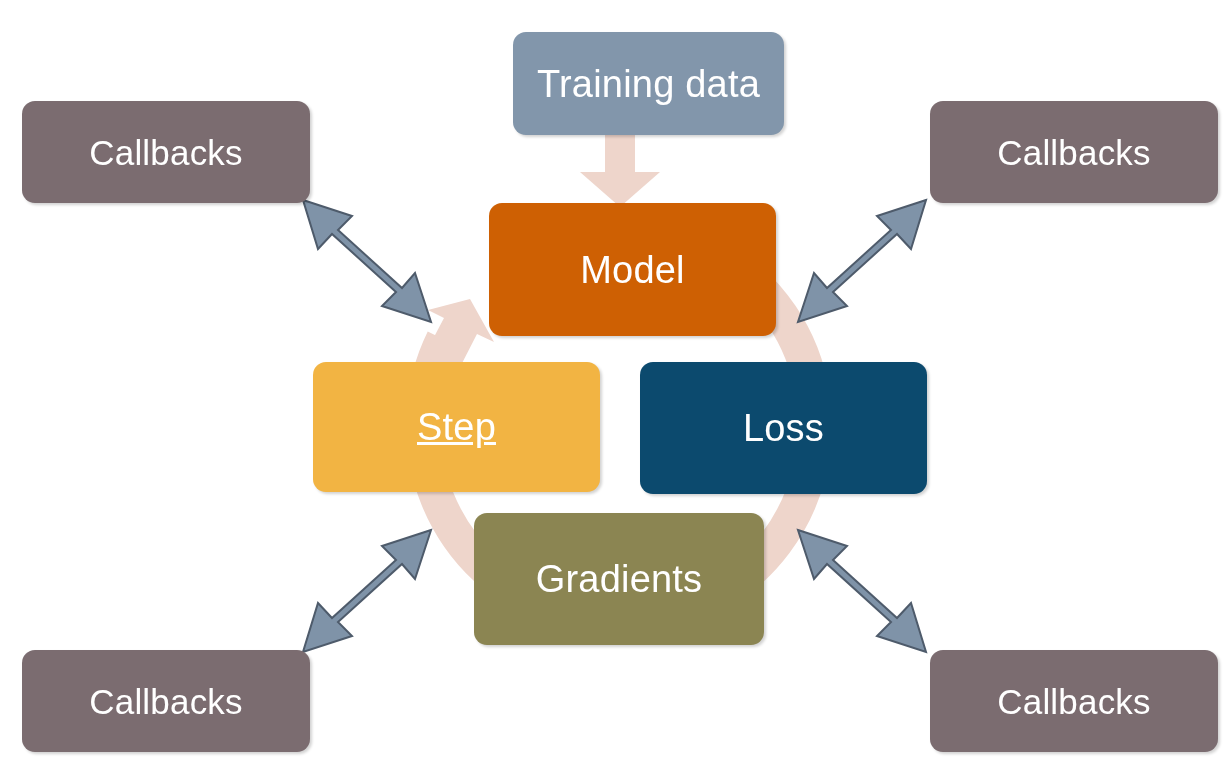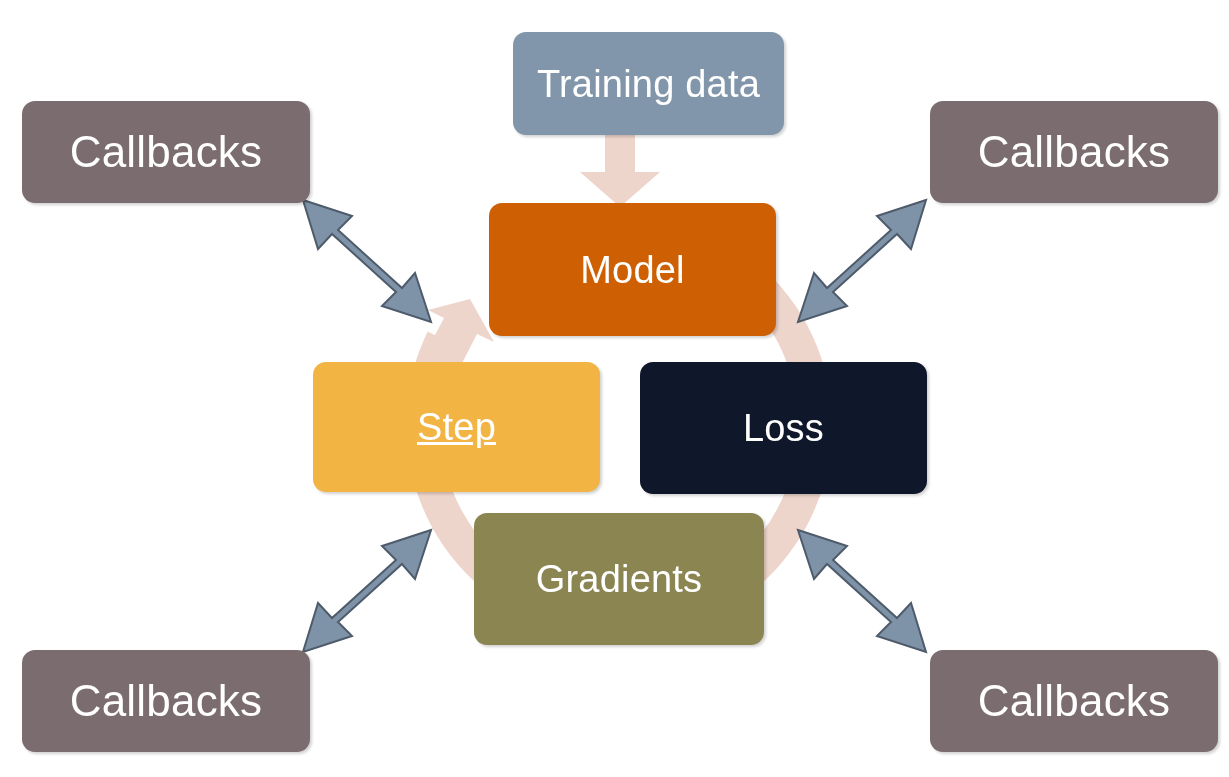--- a/index.html
+++ b/index.html
@@ -60,21 +60,21 @@
   #node-step          { left: 313px;  top: 362px; width: 287px; height: 130px; }
   #node-loss          { left: 640px;  top: 362px; width: 287px; height: 132px; }
   #node-gradients     { left: 474px;  top: 513px; width: 290px; height: 132px; }
 
   #node-cb-tl { left: 22px;   top: 101px; width: 288px; height: 102px; }
   #node-cb-tr { left: 930px;  top: 101px; width: 288px; height: 102px; }
   #node-cb-bl { left: 22px;   top: 650px; width: 288px; height: 102px; }
   #node-cb-br { left: 930px;  top: 650px; width: 288px; height: 102px; }
 
   .fs-lg { font-size: 38px; }
-  .fs-md { font-size: 44px; }
+  .fs-md { font-size: 35px; }
 </style>
 </head>
 <body style="background: rgb(255, 255, 255);">
 
 <div id="canvas">
 
   <svg id="ring-layer" viewBox="0 0 1229 777" xmlns="http://www.w3.org/2000/svg">
 
     <g id="ring-group">
       <path id="ring-band" d="M 639 230
@@ -117,21 +117,21 @@
   </div>
 
   <div class="node" id="node-model" style="background: rgb(206, 96, 3); color: rgb(255, 255, 255);">
     <span class="node-label fs-lg">Model</span>
   </div>
 
   <div class="node" id="node-step" style="background: rgb(242, 180, 67); color: rgb(255, 255, 255); text-decoration: underline;">
     <span class="node-label fs-lg">Step</span>
   </div>
 
-  <div class="node" id="node-loss" style="background: #0f172a; color: rgb(255, 255, 255);">
+  <div class="node" id="node-loss" style="background: #0c4a6e; color: rgb(255, 255, 255);">
     <span class="node-label fs-lg">Loss</span>
   </div>
 
   <div class="node" id="node-gradients" style="background: rgb(139, 133, 82); color: rgb(255, 255, 255); text-align: right;">
     <span class="node-label fs-lg">Gradients</span>
   </div>
 
   <div class="node" id="node-cb-tl" style="background: rgb(123, 108, 112); color: rgb(255, 255, 255);">
     <span class="node-label fs-md">Callbacks</span>
   </div>

